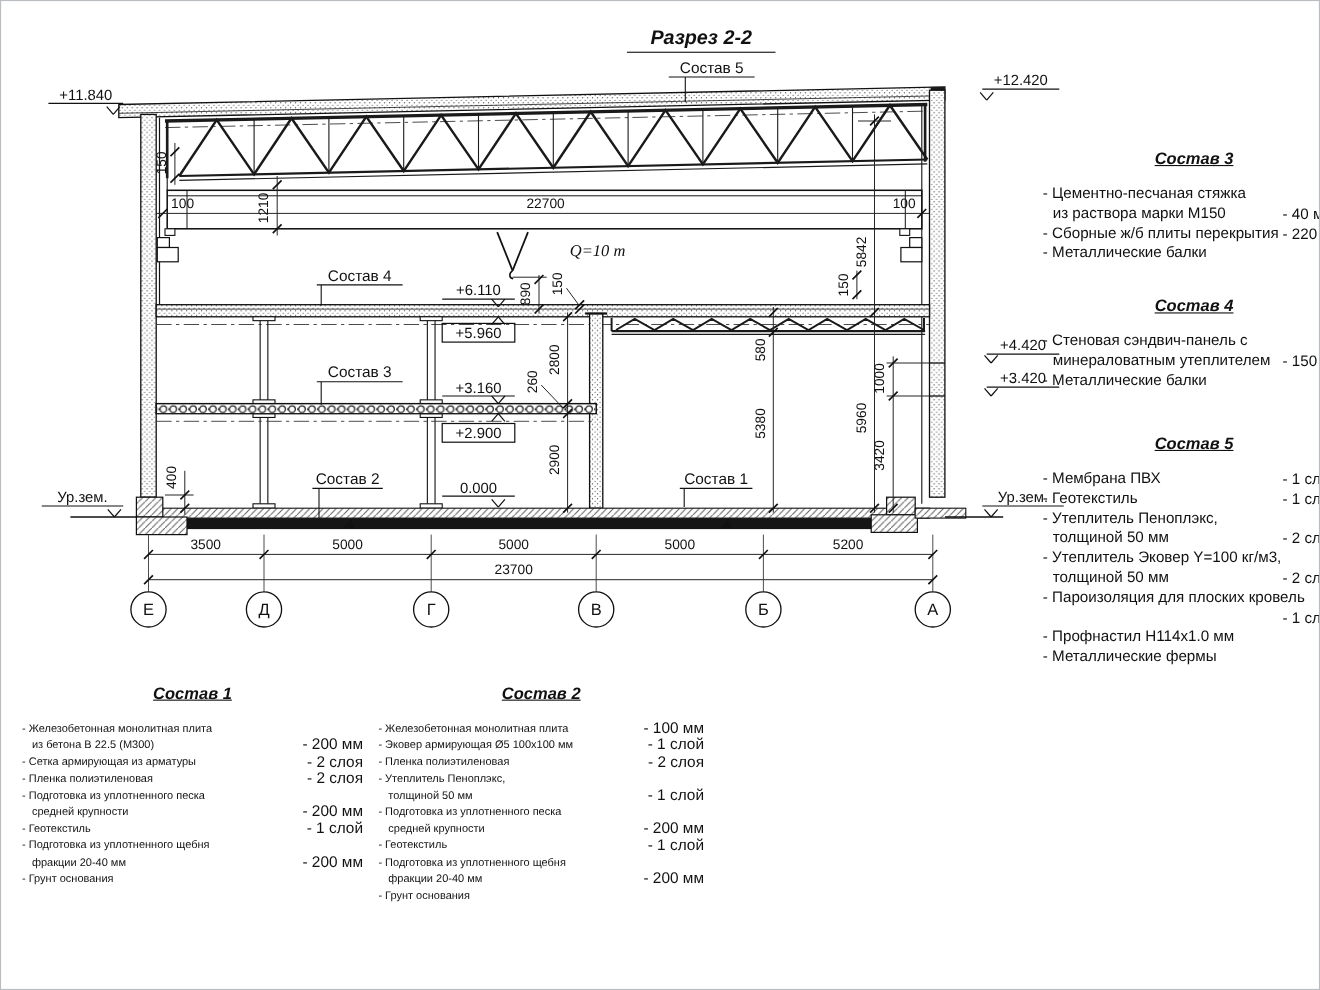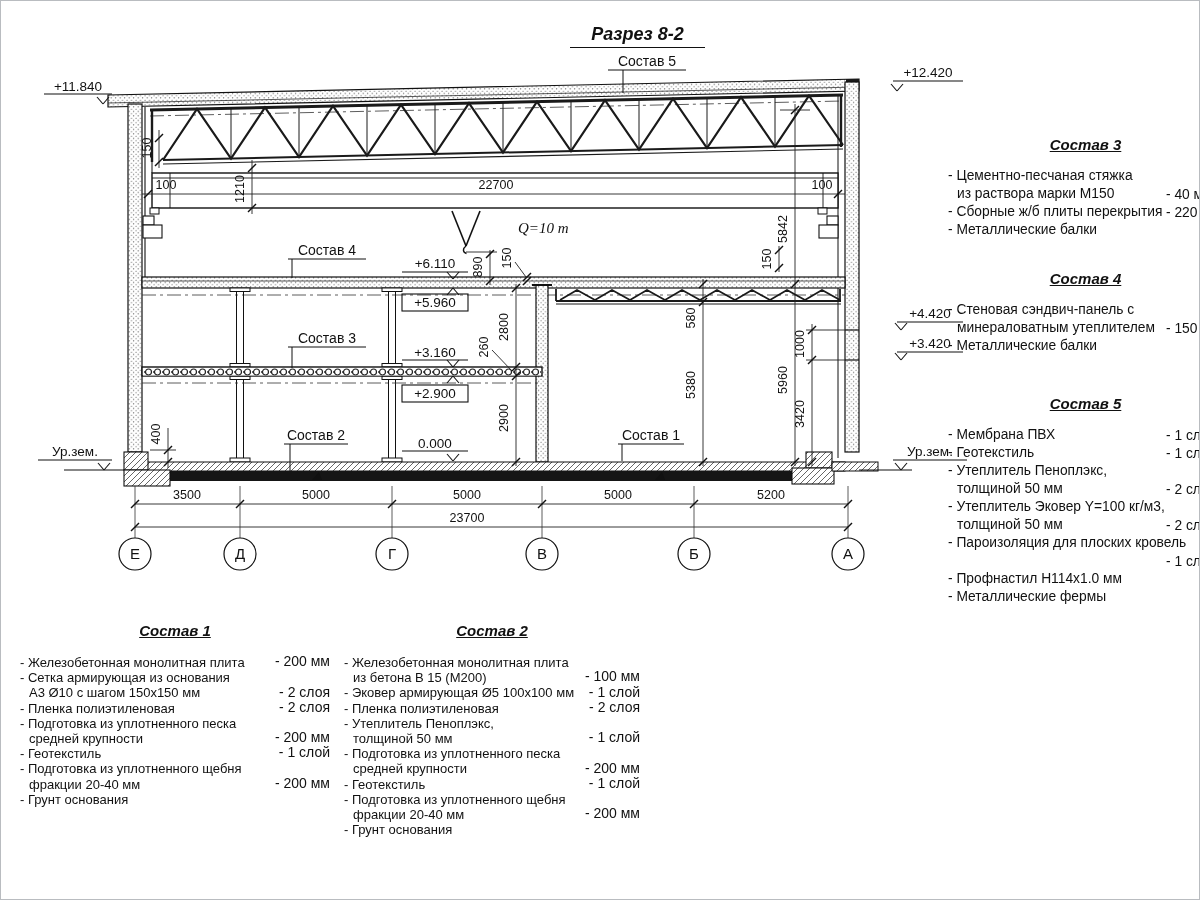--- a/index.html
+++ b/index.html
@@ -16,33 +16,33 @@
   .call{font-size:14px}
   .axisl{font-size:15px}
   .qlbl{font-family:"Liberation Serif",serif;font-style:italic;font-size:15px}
   
   .spec{position:absolute}
   .spec h3{margin:0;text-align:center;font-size:15px;font-style:italic;font-weight:700;
            text-decoration:underline}
   .spec-left h3{margin-bottom:16px}
   .spec-r h3{margin-bottom:14px}
   .spec-item{position:relative}
-  .spec-left .l{font-size:13px;line-height:15.2px}
+  .spec-left .l{font-size:10px;line-height:15.2px}
   .spec-r .l{font-size:13.8px;line-height:18px}
   .l2{padding-left:9px}
   .spec-val{position:absolute;bottom:1px;white-space:nowrap}
   .spec-left .spec-val{right:0;font-size:14px}
   .spec-r .spec-val{left:218px;font-size:13.8px}
   .val-below{margin-bottom:18px}
   .val-below .spec-val{bottom:-17px}
 </style>
 </head>
 <body>
 
-<div id="title">Разрез 8-2</div>
+<div id="title">Разрез 2-2</div>
 
 <svg width="1200" height="612" viewBox="0 0 1200 612" class="abs" style="left:0;top:0">
   <defs>
     <pattern id="pdots" width="4.5" height="4.5" patternUnits="userSpaceOnUse">
       <rect width="4.5" height="4.5" fill="#fff"></rect>
       <circle cx="1" cy="1.2" r="0.6" fill="#5a5a5a"></circle>
       <circle cx="3.2" cy="3.4" r="0.6" fill="#5a5a5a"></circle>
     </pattern>
     <pattern id="pdiag" width="6" height="6" patternUnits="userSpaceOnUse">
       <rect width="6" height="6" fill="#fff"></rect>
@@ -408,25 +408,25 @@
   </div>
   <div class="spec-item">
     <div class="l">- Металлические фермы</div>
   </div>
 </div>
 
 <div class="spec spec-left" style="left:20px;top:622px;width:310px">
   <h3>Состав 1</h3>
   <div class="spec-item">
     <div class="l">- Железобетонная  монолитная плита</div>
+    <div class="l l2">из бетона В 22.5 (М300)</div>
     <div class="spec-val">- 200 мм</div>
   </div>
   <div class="spec-item">
-    <div class="l">- Сетка армирующая из основания</div>
-    <div class="l l2">А3 Ø10 с шагом 150х150 мм</div>
+    <div class="l">- Сетка армирующая из арматуры</div>
     <div class="spec-val">- 2 слоя</div>
   </div>
   <div class="spec-item">
     <div class="l">- Пленка полиэтиленовая</div>
     <div class="spec-val">-  2 слоя</div>
   </div>
   <div class="spec-item">
     <div class="l">- Подготовка из уплотненного песка</div>
     <div class="l l2">средней крупности</div>
     <div class="spec-val">- 200 мм</div>
@@ -442,21 +442,20 @@
   </div>
   <div class="spec-item">
     <div class="l">- Грунт основания</div>
   </div>
 </div>
 
 <div class="spec spec-left" style="left:344px;top:622px;width:296px">
   <h3>Состав 2</h3>
   <div class="spec-item">
     <div class="l">- Железобетонная  монолитная плита</div>
-    <div class="l l2">из бетона В 15 (М200)</div>
     <div class="spec-val">- 100 мм</div>
   </div>
   <div class="spec-item">
     <div class="l">- Эковер армирующая Ø5 100х100 мм</div>
     <div class="spec-val">- 1 слой</div>
   </div>
   <div class="spec-item">
     <div class="l">- Пленка полиэтиленовая</div>
     <div class="spec-val">- 2 слоя</div>
   </div>

